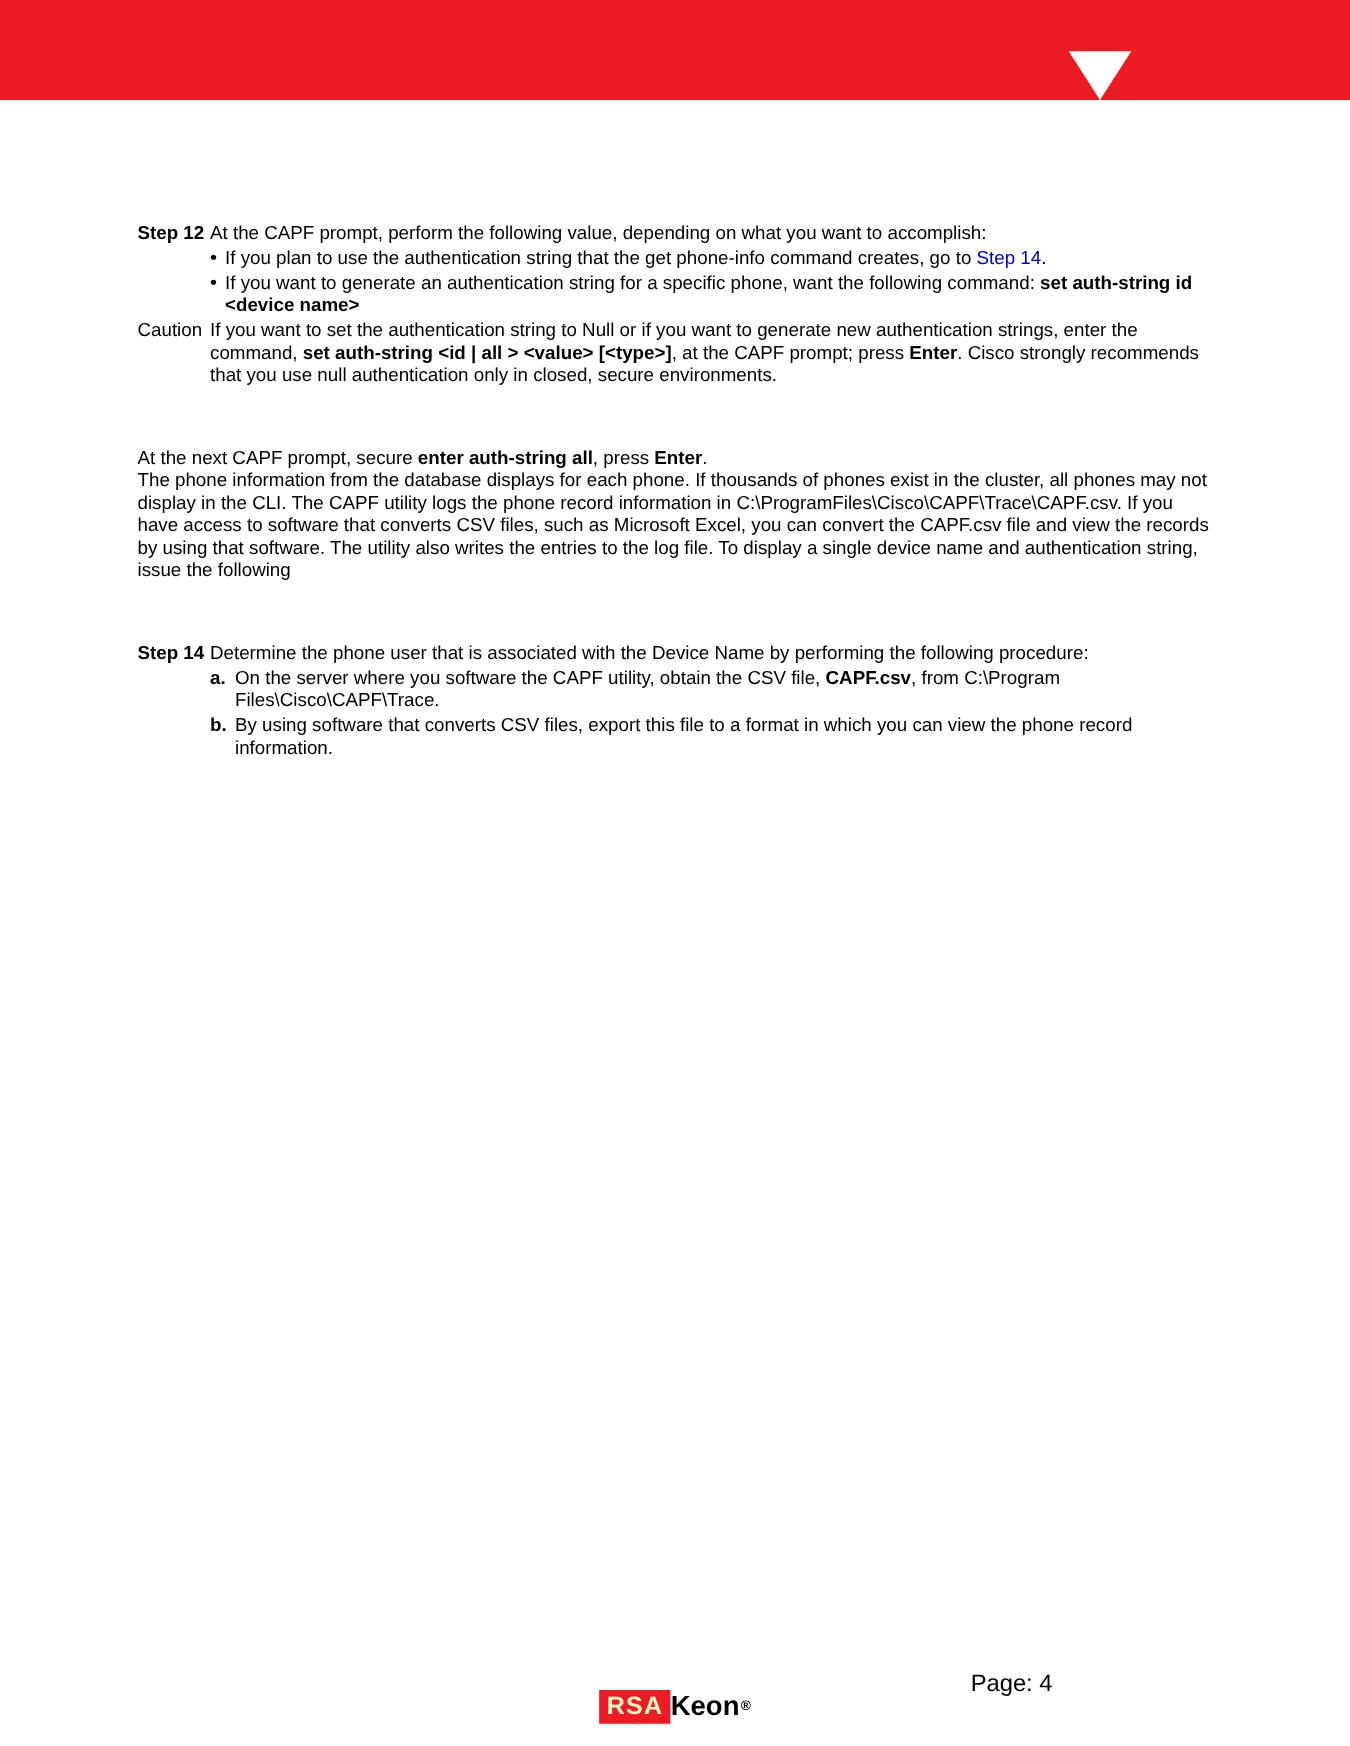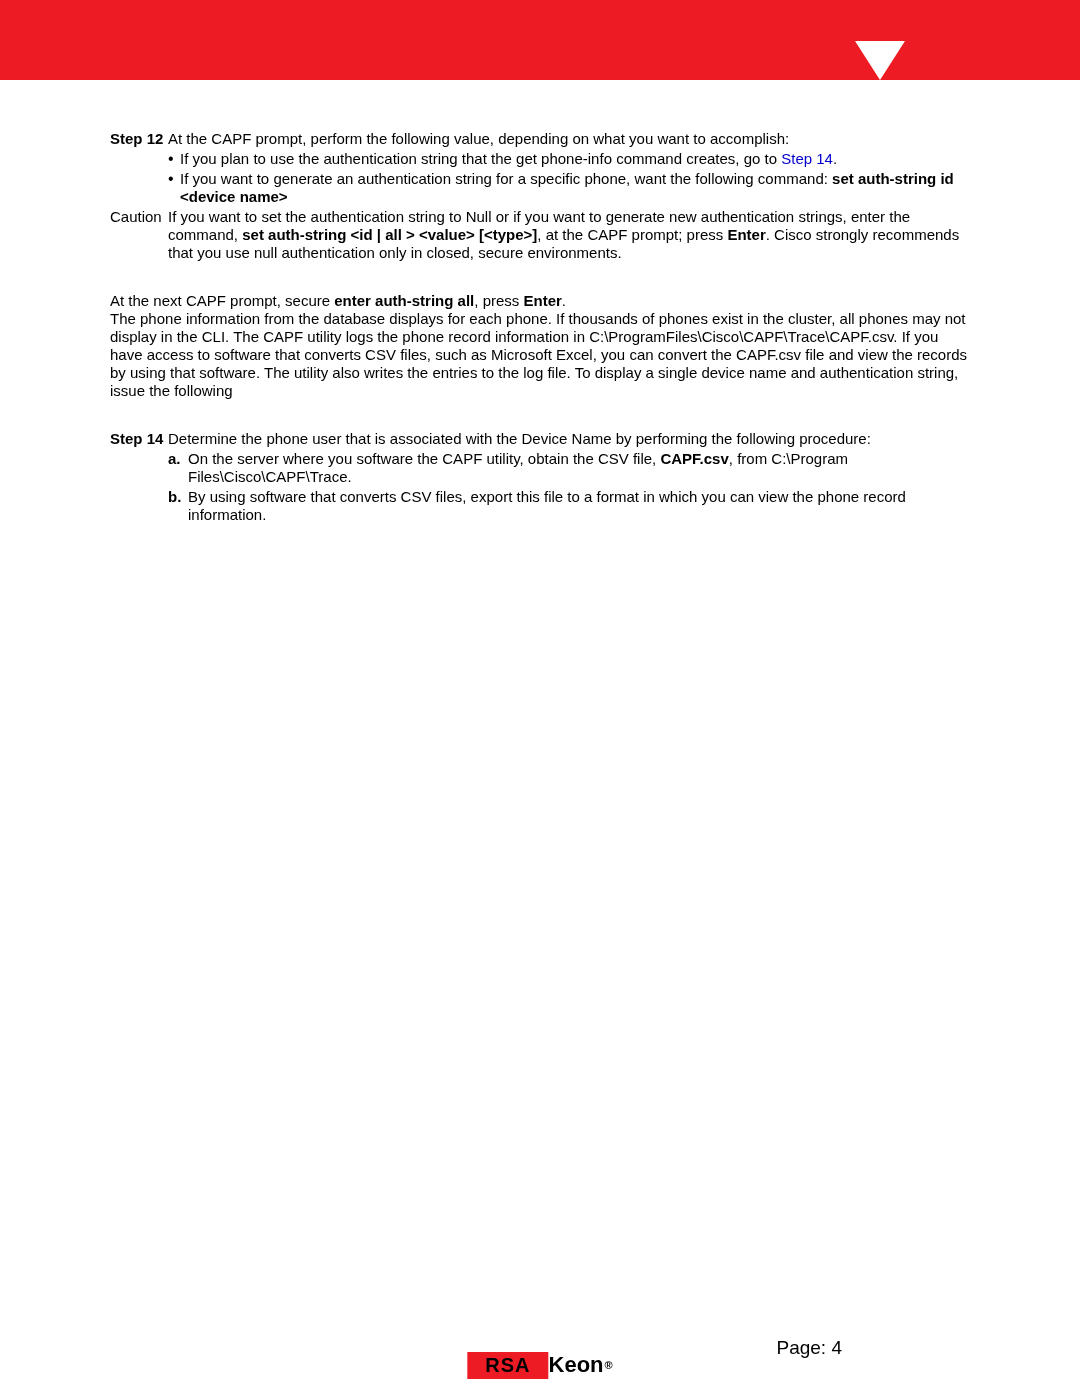--- a/index.html
+++ b/index.html
@@ -60,21 +60,21 @@
     margin-bottom: 2px;
   }
   .bullet {
     flex: 0 0 12px;
     font-size: 16px;
     line-height: 1.1;
   }
   .bullet-body {
     flex: 1;
   }
-  .step-block { margin-bottom: 30px; }
+  .step-block { margin-bottom: 30px; margin-top: 48px; }
   .step-link { color: #0000cc; }
   .bold { font-weight: bold; }
 
   .step14-sub {
     margin-left: 58px;
   }
   .sub-row {
     display: flex;
     margin-bottom: 2px;
   }
@@ -100,22 +100,22 @@
     left: 50%;
     transform: translateX(-50%);
     display: flex;
     align-items: center;
     font-weight: bold;
     font-size: 22px;
     color: #000;
   }
   .rsa-box {
     background: #ed1c24;
-    color: #000000;
-    padding: 2px 18px;
+    color: #fef9c3;
+    padding: 2px 6px;
     font-weight: bold;
     font-size: 20px;
     letter-spacing: 1px;
     margin-right: 0;
     display: inline-block;
   }
   .keon-reg {
     font-size: 11px;
     vertical-align: super;
     margin-left: 1px;

